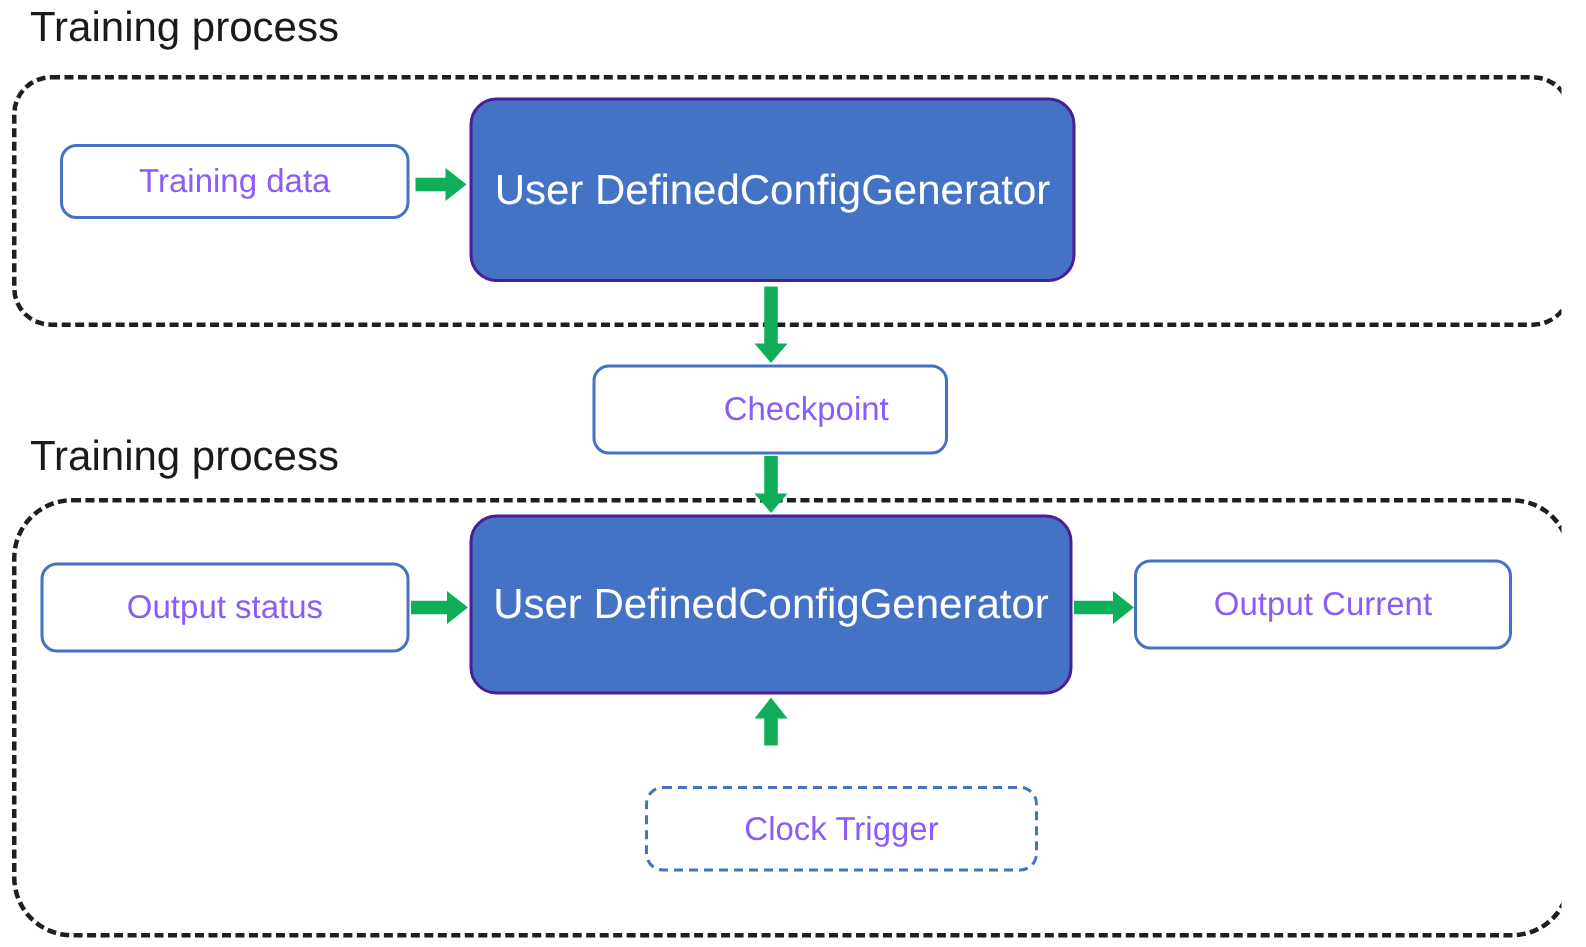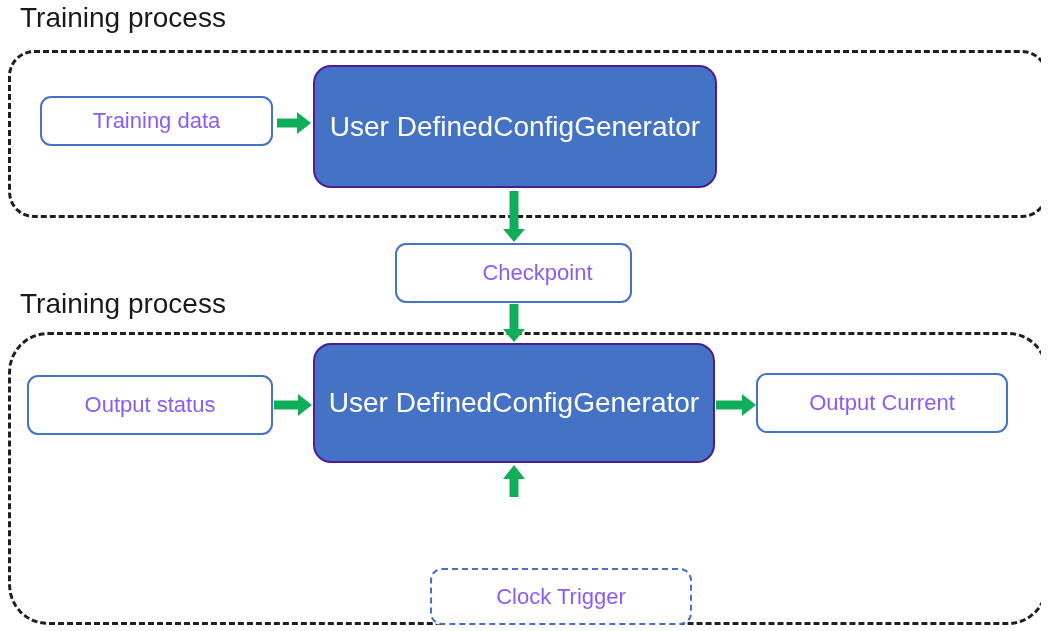--- a/index.html
+++ b/index.html
@@ -65,21 +65,21 @@
     border: 2px dashed #4472C4;
     border-radius: 12px;
   }
   .box-training-data { left: 40px;  top: 96px;  width: 233px; height: 50px; }
   .box-generator-1   { left: 313px; top: 65px;  width: 404px; height: 123px; }
   .box-checkpoint    { left: 395px; top: 243px; width: 237px; height: 60px; z-index: 3; padding-left: 48px; }
   .box-current-status{ left: 27px;  top: 375px; width: 246px; height: 60px; }
   .box-generator-2   { left: 313px; top: 343px; width: 402px; height: 120px; }
   .box-output-config { left: 756px; top: 373px; width: 252px; height: 60px; }
   .box-log-trigger   { left: 357px; top: 497px; width: 253px; height: 56px; z-index: 3; }
-  .box-clock-trigger { left: 430px; top: 568px; width: 262px; height: 57px; z-index: 4; }
+  .box-clock-trigger { left: 430px; top: 524px; width: 262px; height: 57px; z-index: 4; }
   .label-training  { left: 20px; top: 2px; }
   .label-inference { left: 20px; top: 288px; }
   .arrows-overlay {
     position: absolute;
     left: 0; top: 0;
     width: 1057px; height: 631px;
     z-index: 5;
     pointer-events: none;
   }
 </style>

